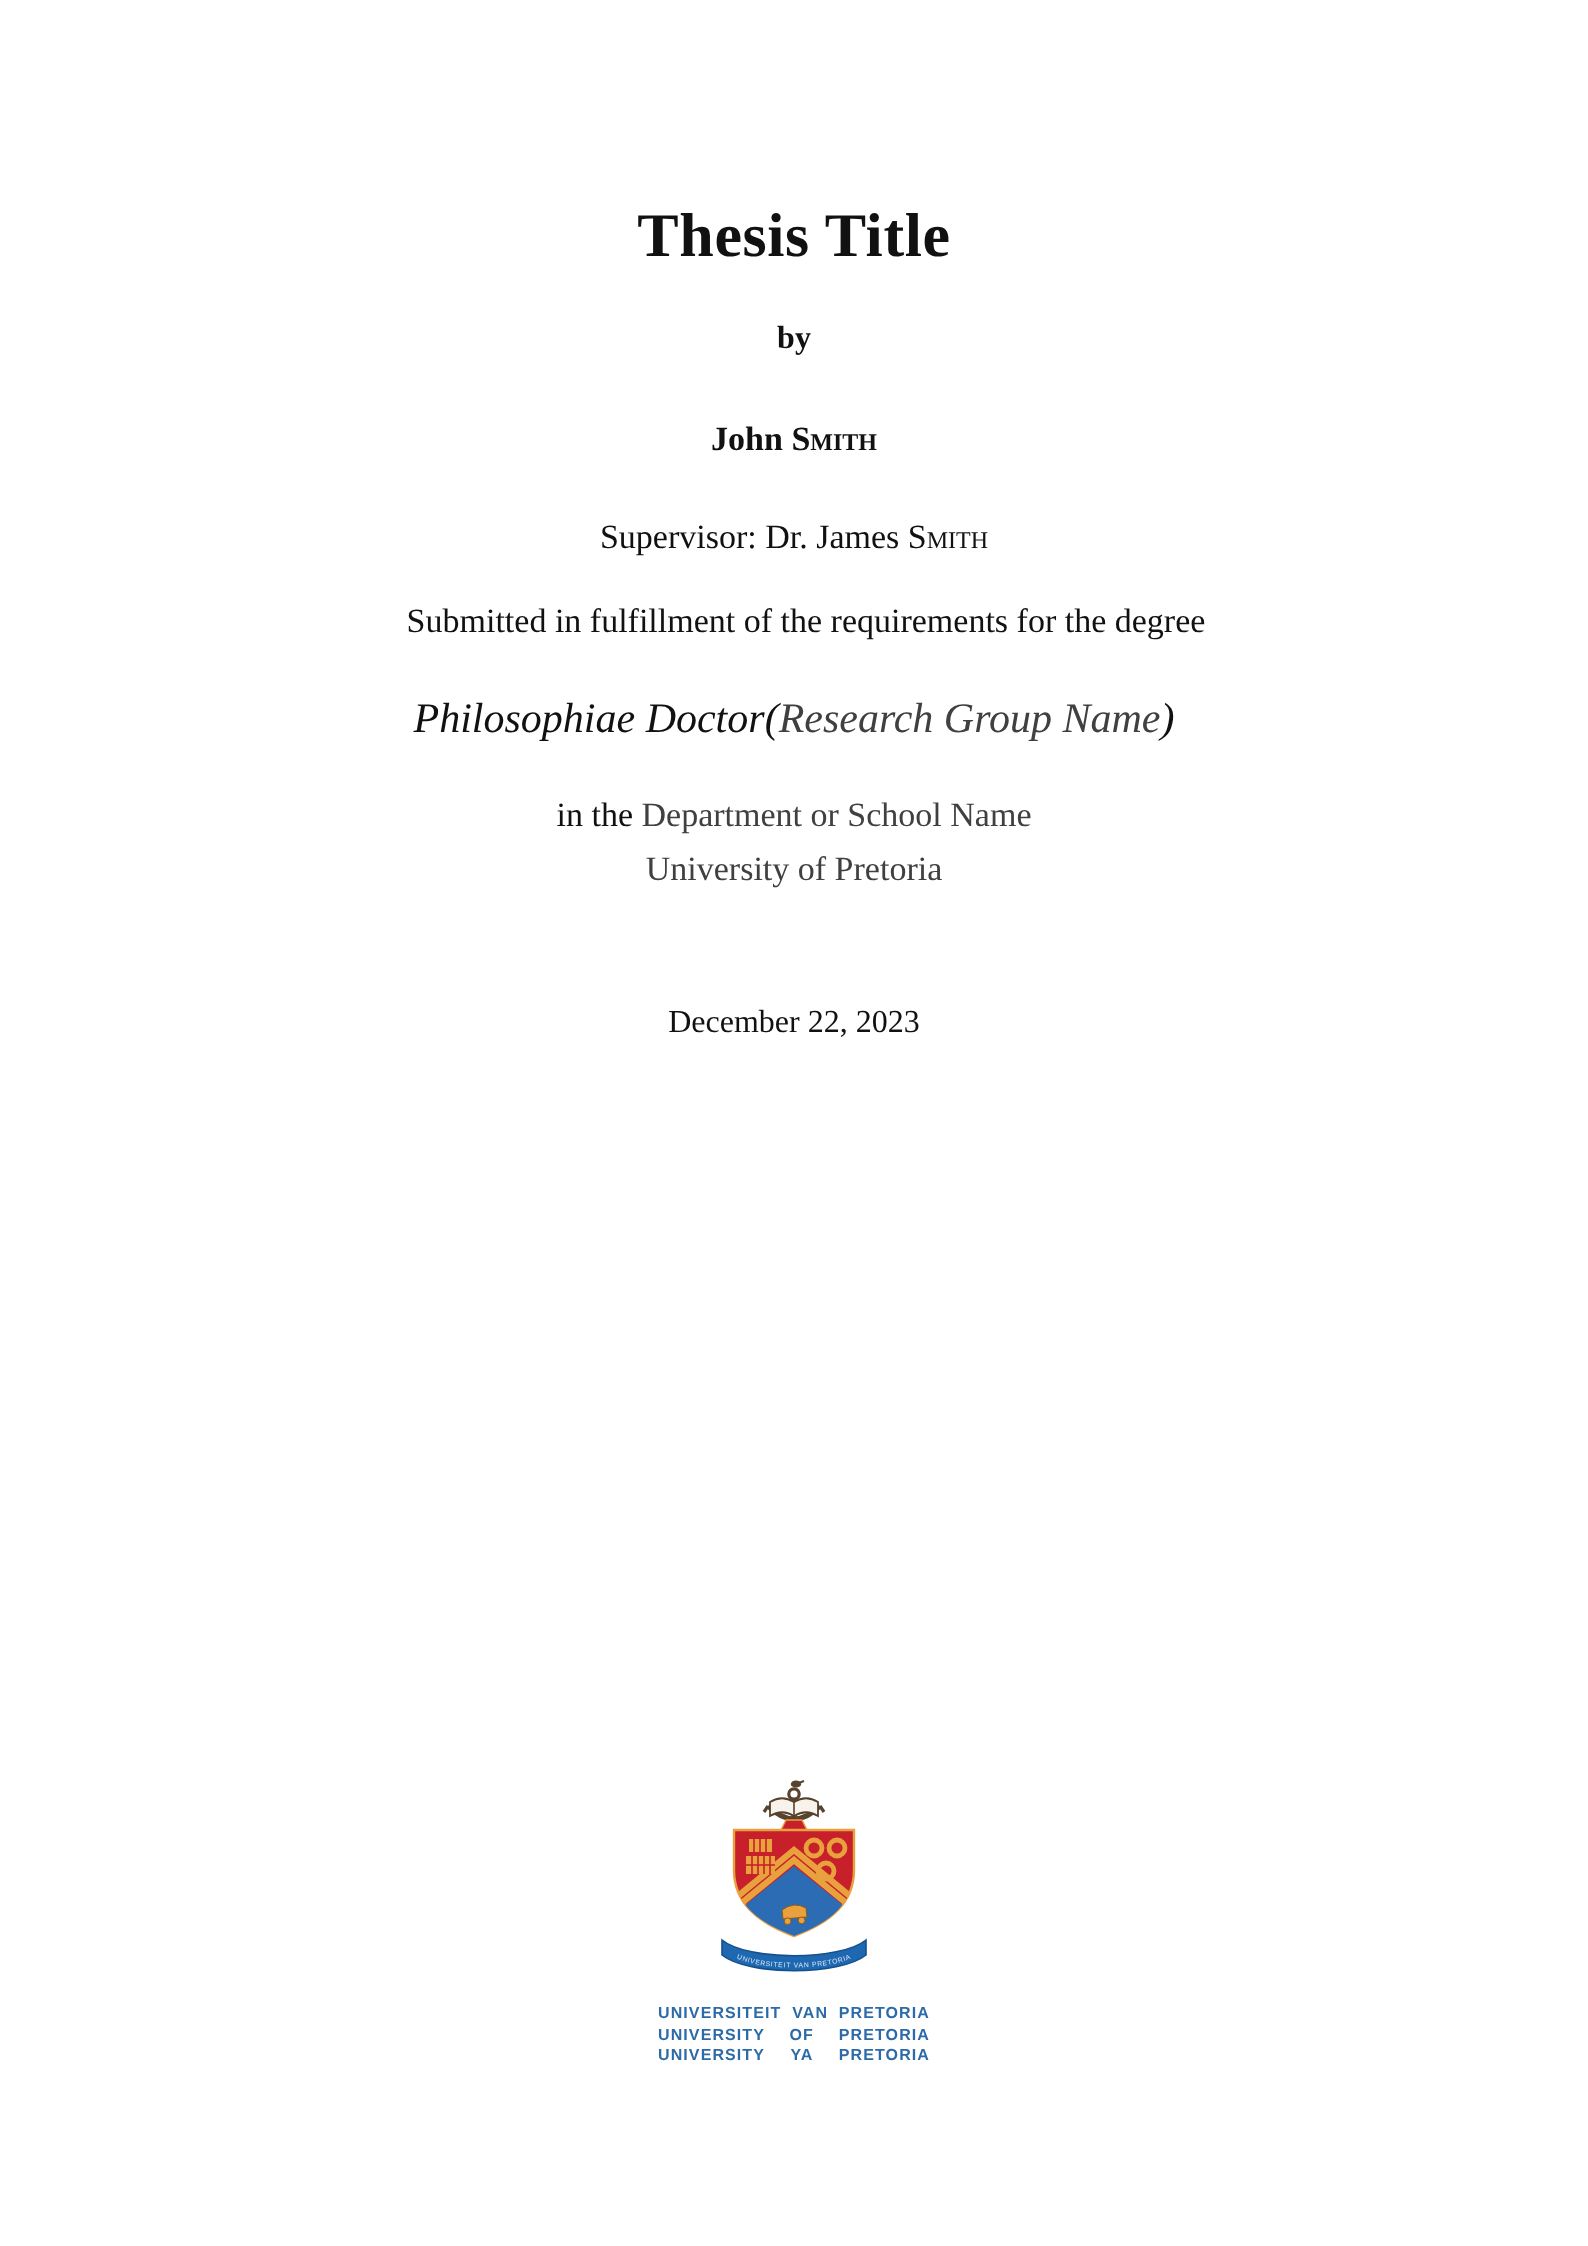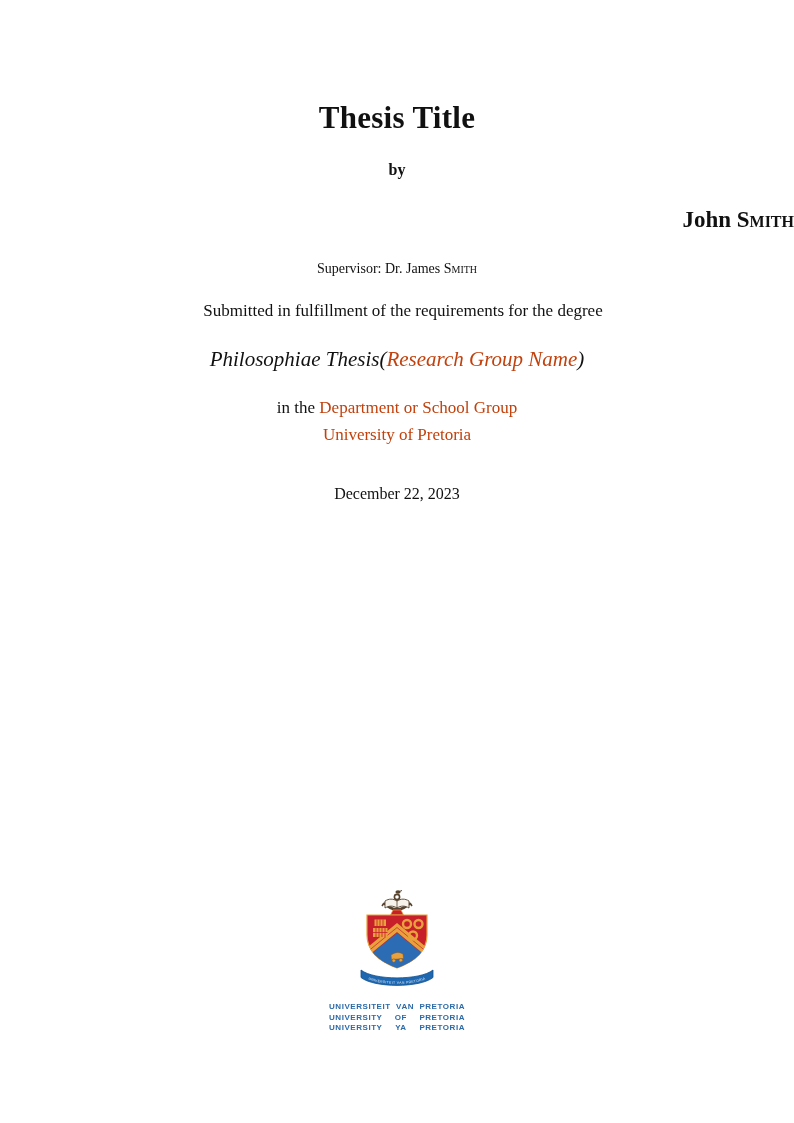--- a/index.html
+++ b/index.html
@@ -12,29 +12,29 @@
     color:#111111;
     overflow:hidden;
   }
   .content { position:absolute; top:0; left:0; right:0; text-align:center; }
   .title {
     margin:100px 0 0 0;
     font-size:31px; line-height:36px;
     font-weight:bold; letter-spacing:0.3px;
   }
   .by { margin-top:24px; font-size:16px; line-height:20px;font-weight:bold; }
-  .author { margin-top:26px; font-size:23px; line-height:28px; font-weight:bold;text-align:right; }
-  .supervisor { margin-top:24px; font-size:14px; line-height:22px; }
+  .author { margin-top:26px; font-size:17px; line-height:28px; font-weight:bold; }
+  .supervisor { margin-top:24px; font-size:17px; line-height:22px; }
   .submitted { margin-top:20px; font-size:17px; line-height:22px;margin-left:12px; }
   .degree { margin-top:24px; font-size:21px; line-height:26px; font-style:italic; }
   .dept { margin-top:25px; font-size:17px; line-height:22px; }
   .university { margin-top:5px; font-size:17px; line-height:22px; }
-  .date { margin-top:38px; font-size:16px; line-height:20px; }
+  .date { margin-top:56px; font-size:16px; line-height:20px; }
   .sc { font-variant:small-caps; }
-  .maroon { color:#c2410c; }
+  .maroon { color:#404040; }
 
   .logo-block {
     position:absolute; top:889px; left:0; right:0;
     display:flex; flex-direction:column; align-items:center;
   }
   .crest { display:block; }
   .wordmark {
     margin-top:11px;
     font-family:"Liberation Sans", sans-serif;
     font-weight:bold;
@@ -54,23 +54,23 @@
     <h1 class="title">Thesis Title</h1>
 
     <div class="by">by</div>
 
     <div class="author"><span>John </span><span class="sc">Smith</span></div>
 
     <div class="supervisor"><span>Supervisor: Dr. James </span><span class="sc">Smith</span></div>
 
     <div class="submitted">Submitted in fulfillment of the requirements for the degree</div>
 
-    <div class="degree"><span>Philosophiae Thesis(</span><span class="maroon">Research Group Name</span><span>)</span></div>
+    <div class="degree"><span>Philosophiae Doctor(</span><span class="maroon">Research Group Name</span><span>)</span></div>
 
-    <div class="dept"><span>in the </span><span class="maroon">Department or School Group</span></div>
+    <div class="dept"><span>in the </span><span class="maroon">Department or School Name</span></div>
 
     <div class="university maroon">University of Pretoria</div>
 
     <div class="date">December 22, 2023</div>
   </div>
 
   <div class="logo-block">
     <svg class="crest" width="78" height="102" viewBox="0 0 78 102" xmlns="http://www.w3.org/2000/svg">
       <defs>
         <clipPath id="shield-clip">

